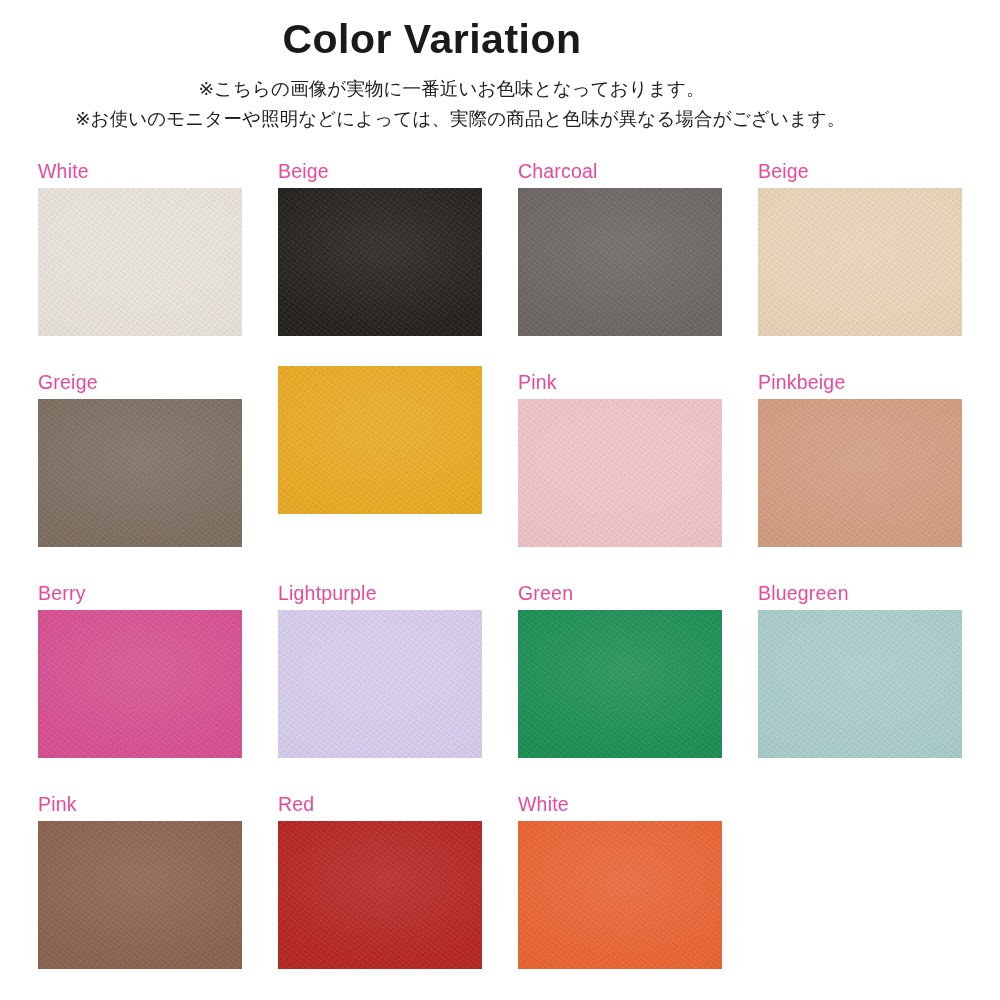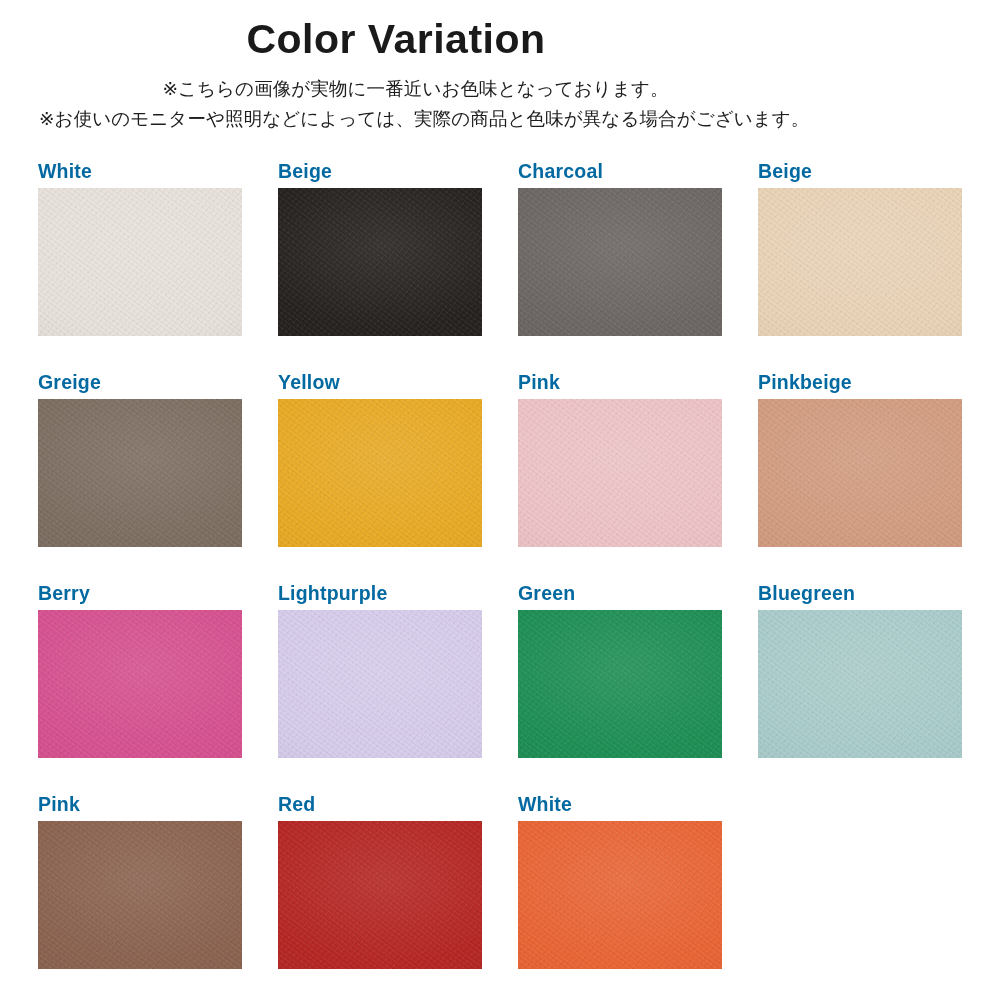--- a/index.html
+++ b/index.html
@@ -18,20 +18,21 @@
     width: 1000px;
     height: 1000px;
     background: #ffffff;
   }
 
   
   .header {
     width: 792px;
     padding-top: 14px;
     text-align: center;
+    margin-left: 36px;
   }
 
   .page-title {
     font-size: 41px;
     font-weight: 700;
     letter-spacing: 0.5px;
     color: #1a1a1a;
     line-height: 1.22;
     font-family: "Liberation Sans", "DejaVu Sans", sans-serif;
   }
@@ -65,22 +66,22 @@
   }
 
   .swatch-cell {
     width: 204px;
     height: 211px;
     position: relative;
   }
 
   .swatch-label {
     font-size: 19.5px;
-    font-weight: 700;
-    color: #0369a1;
+    font-weight: 400;
+    color: #ec4899;
     letter-spacing: 0.2px;
     line-height: 1;
     height: 33px;
     display: flex;
     align-items: center;
     font-family: "Liberation Sans", "DejaVu Sans", sans-serif;
     white-space: nowrap;
   }
 
   .swatch-chip {
@@ -162,21 +163,20 @@
 
     <div class="swatch-cell">
       <div class="swatch-label">Beige</div>
       <div class="swatch-chip" style="background-color: rgb(233, 211, 183);"></div>
     </div>
     <div class="swatch-cell">
       <div class="swatch-label">Greige</div>
       <div class="swatch-chip" style="background-color: rgb(126, 110, 98);"></div>
     </div>
     <div class="swatch-cell">
-      <div class="swatch-label">Yellow</div>
       <div class="swatch-chip" style="background-color: rgb(232, 170, 37);"></div>
     </div>
     <div class="swatch-cell">
       <div class="swatch-label">Pink</div>
       <div class="swatch-chip" style="background-color: rgb(237, 195, 198);"></div>
     </div>
 
     <div class="swatch-cell">
       <div class="swatch-label">Pinkbeige</div>
       <div class="swatch-chip" style="background-color: rgb(210, 156, 128);"></div>

